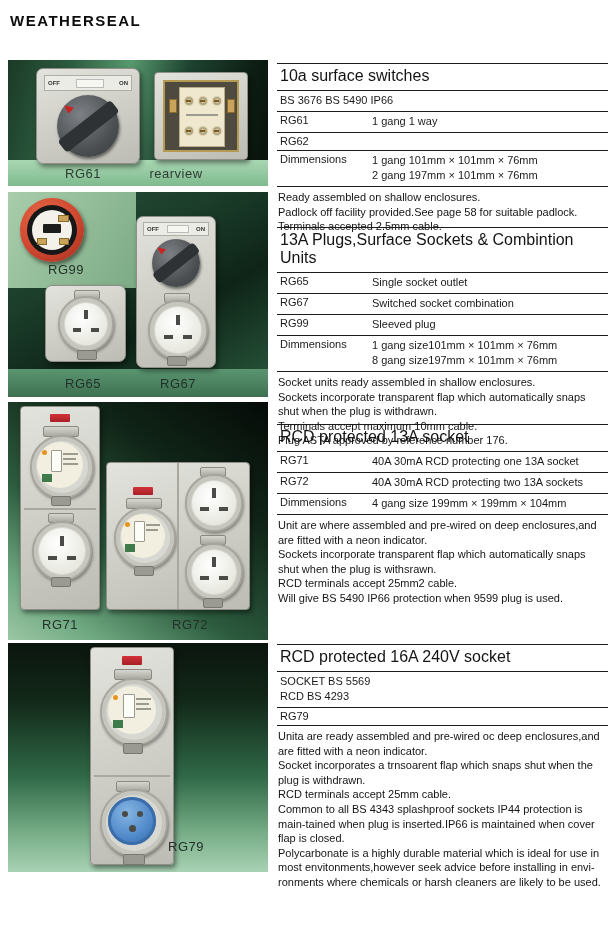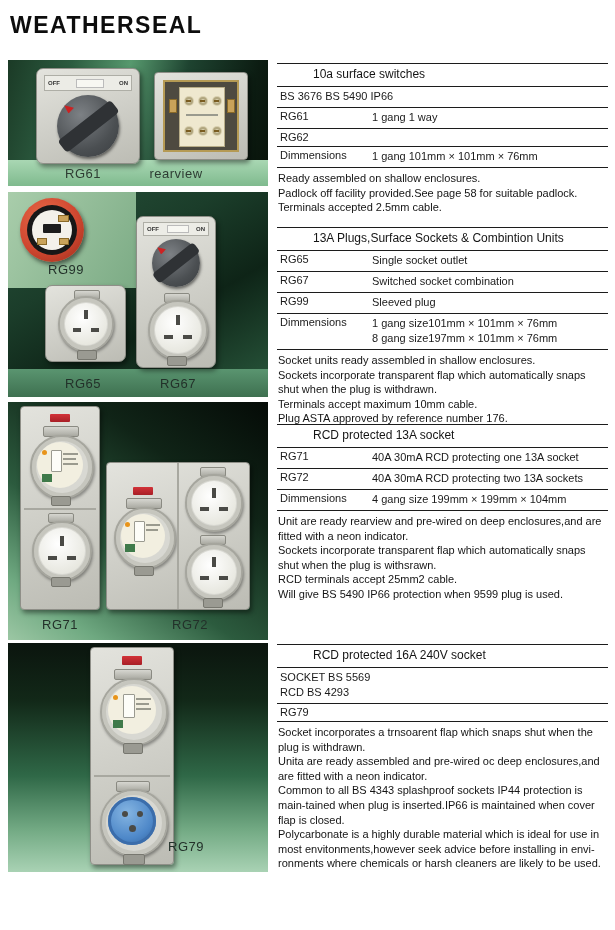--- a/index.html
+++ b/index.html
@@ -1,26 +1,26 @@
 <!DOCTYPE html>
 <html><head>
 <meta charset="utf-8">
 <style>
   html,body{margin:0;padding:0;background:#fff;}
   .page{position:relative;width:615px;height:930px;background:#fff;overflow:hidden;
         font-family:"Liberation Sans", sans-serif;color:#1a1a1a;}
-  .pagetitle{position:absolute;left:10px;top:12px;font-size:23px;font-weight:bold;
+  .pagetitle{position:absolute;left:10px;top:12px;font-size:15px;font-weight:bold;
              letter-spacing:1.5px;color:#0d0d0d;}
 
   
   .rcol{position:absolute;left:277px;top:0;width:331px;}
   .section{position:absolute;left:0;width:100%;}
   .sec-box{border-top:1px solid #1c1c1c;border-bottom:1px solid #1c1c1c;}
   .sec-box > div + div{border-top:1px solid #1c1c1c;}
-  .sec-title{font-size:12px;padding:3px 3px 5px;color:#141414;margin-left:33px;}
+  .sec-title{font-size:16px;padding:3px 3px 5px;color:#141414;}
   .std-block{padding:2px 3px 3px;font-size:11px;}
   .std-line{padding:1px 0 2px;}
   .trow{display:flex;padding:2px 3px 3px;font-size:11px;}
   .tcode{width:92px;flex:none;}
   .tlines{flex:1;}
   .tline{padding:1px 0 2px;}
   .notes{padding:3px 1px 0;font-size:11px;line-height:14.6px;color:#141414;}
 
   
   .photo{position:absolute;overflow:hidden;}
@@ -275,20 +275,21 @@
               <div class="tline">1 gang 1 way</div>
             </div>
         </div>
         <div class="trow">
           <div class="tcode">RG62</div>
         </div>
         <div class="trow">
           <div class="tcode">Dimmensions</div>
           <div class="tlines">
             <div class="tline">1 gang 101mm × 101mm × 76mm</div>
+            <div class="tline">2 gang 197mm × 101mm × 76mm</div>
           </div>
         </div>
       </div>
       <div class="notes">
         <div class="note">Ready assembled on shallow enclosures.</div>
         <div class="note">Padlock off facility provided.See page 58 for suitable padlock.</div>
         <div class="note">Terminals accepted 2.5mm cable.</div>
       </div>
     </div>
 
@@ -345,42 +346,43 @@
             </div>
         </div>
         <div class="trow">
           <div class="tcode">Dimmensions</div>
           <div class="tlines">
             <div class="tline">4 gang size  199mm × 199mm × 104mm</div>
           </div>
         </div>
       </div>
       <div class="notes">
-        <div class="note">Unit are ready  rearview and pre-wired on  deep enclosures,and are fitted with a neon indicator.</div>
+        <div class="note">Unit are where  assembled and pre-wired on  deep enclosures,and are fitted with a neon indicator.</div>
         <div class="note">Sockets incorporate transparent flap which automatically snaps shut when the plug is withsrawn.</div>
         <div class="note">RCD terminals  accept 25mm2 cable.</div>
         <div class="note">Will give BS 5490 IP66 protection  when 9599  plug is used.</div>
       </div>
     </div>
 
     <div class="section" style="top:644px;">
       <div class="sec-box">
         <div class="sec-title">RCD protected 16A 240V socket</div>
         <div class="std-block">
           <div class="std-line">SOCKET BS 5569</div>
           <div class="std-line">RCD BS  4293</div>
         </div>
         <div class="trow">
           <div class="tcode">RG79</div>
           <div class="tlines">
           </div>
         </div>
       </div>
       <div class="notes">
+        <div class="note">Unita are ready assembled and pre-wired oc deep enclosures,and are fitted with a neon indicator.</div>
         <div class="note">Socket incorporates a trnsoarent flap which snaps shut when the plug is  withdrawn.</div>
-        <div class="note">Unita are ready assembled and pre-wired oc deep enclosures,and are fitted with a neon indicator.</div>
+        <div class="note">RCD terminals  accept 25mm  cable.</div>
         <div class="note">Common to all BS 4343 splashproof sockets IP44 protection is main-tained when plug is inserted.IP66 is maintained when cover flap is closed.</div>
         <div class="note">Polycarbonate is a highly durable material which is ideal for use in most envitonments,however seek advice before installing in envi-ronments where chemicals or harsh cleaners are likely to be used.</div>
       </div>
     </div>
 
   </div>
 </div>
 
 </body></html>

